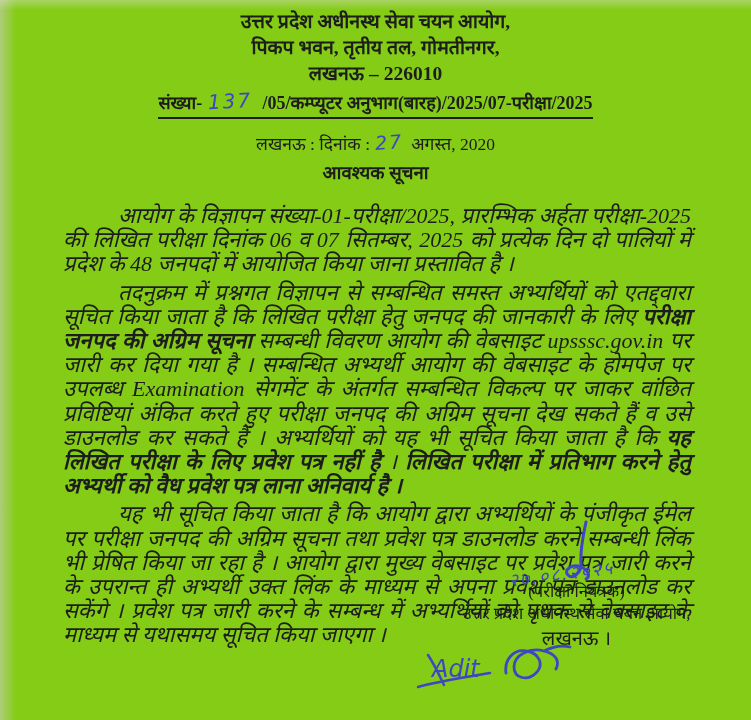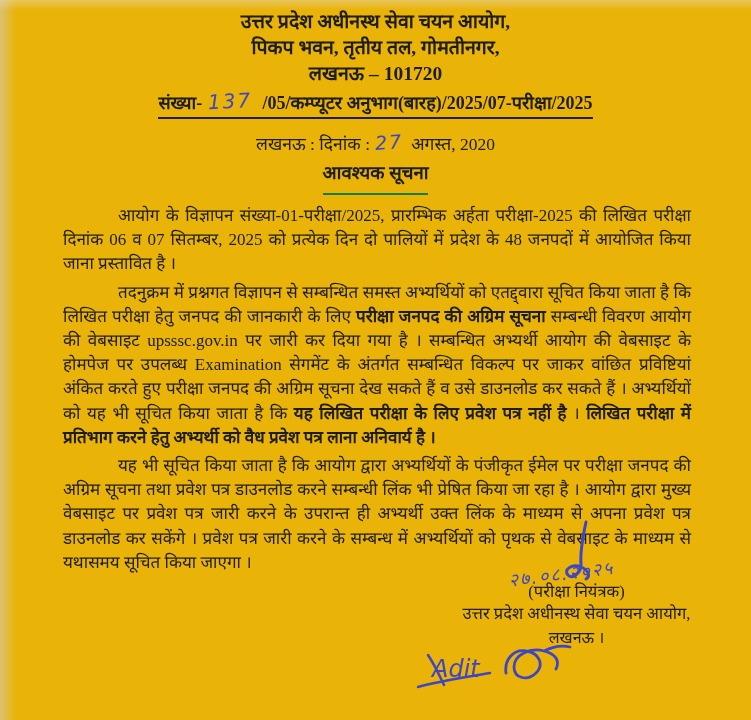--- a/index.html
+++ b/index.html
@@ -1,20 +1,20 @@
 <!DOCTYPE html>
 <html><head>
 <meta charset="utf-8">
 <style>
   html,body{margin:0;padding:0;background:#e9e8e5;}
   .page{
     position:relative;
     width:751px;height:720px;
     margin:0 auto;
-    background:#eab308;
+    background:#84cc16;
     color:#1d1d1d;
     font-family:"Liberation Serif","DejaVu Serif",serif;
     overflow:hidden;
     box-sizing:border-box;
   }
   .page::before{
     content:"";
     position:absolute;left:0;top:0;bottom:0;width:16px;
     background:linear-gradient(90deg,#cfcdc9,rgba(252,251,248,0));
     opacity:.55;pointer-events:none;
@@ -38,35 +38,36 @@
     font-style:italic;font-weight:normal;
     color:#3f46c4;
     letter-spacing:2px;
   }
   .hand-ref{font-size:20px;padding:0 10px 0 6px;transform:rotate(-3deg) translateY(-1px);}
   .hand-day{font-size:19px;padding:0 8px 0 5px;transform:rotate(-4deg) translateY(-1px);}
   .date-line{text-align:center;font-size:17.5px;margin-top:12px;}
   .notice-heading-wrap{text-align:center;margin-top:4px;}
   .notice-heading{
     display:inline-block;font-weight:bold;font-size:18.5px;
-    border-bottom:2px solid #15803d;padding-bottom:9px;
+    border-bottom:2px solid #84cc16;padding-bottom:9px;
   }
   .content{padding:5px 60px 0 63px;}
   .para{
     margin:4px 0 0 0;
     text-align:justify;
     text-indent:55px;
-    font-size:17px;
+    font-size:22px;
     line-height:24.2px;
+    font-style:italic;
   }
   .b{font-weight:bold;}
   
   .sig-designation{position:absolute;left:459px;top:581px;width:235px;text-align:center;font-size:16.5px;line-height:22px;}
   .sig-org{position:absolute;left:459px;top:603px;width:235px;text-align:center;font-size:16.5px;line-height:22px;}
-  .sig-place{position:absolute;left:459px;top:627px;width:235px;text-align:center;font-size:16px;line-height:22px;}
+  .sig-place{position:absolute;left:459px;top:627px;width:235px;text-align:center;font-size:20px;line-height:22px;}
   .sig-flourish{position:absolute;left:553px;top:520px;}
   .sig-date{
     position:absolute;left:508px;top:558px;width:160px;
     font-family:"DejaVu Sans",sans-serif;
     color:#3f46c4;font-size:18px;letter-spacing:2px;
     transform:rotate(-7deg);font-style:italic;
   }
   .initials{position:absolute;left:410px;top:643px;}
   .initials text{
     font-family:"DejaVu Sans",sans-serif;
@@ -75,21 +76,21 @@
   }
 </style>
 </head>
 <body>
 
 <div class="page">
 
   <div class="header">
     <div>उत्तर प्रदेश अधीनस्थ सेवा चयन आयोग,</div>
     <div>पिकप भवन, तृतीय तल, गोमतीनगर,</div>
-    <div>लखनऊ – 101720</div>
+    <div>लखनऊ – 226010</div>
   </div>
 
   <div class="ref-line">
     <span>संख्या-</span><span class="hand hand-ref">137</span><span>/05/कम्प्यूटर अनुभाग(बारह)/2025/07-परीक्षा/2025</span>
   </div>
 
   <div class="date-line">
     <span>लखनऊ :  दिनांक :</span><span class="hand hand-day">27</span><span>अगस्त, 2020</span>
   </div>
 

